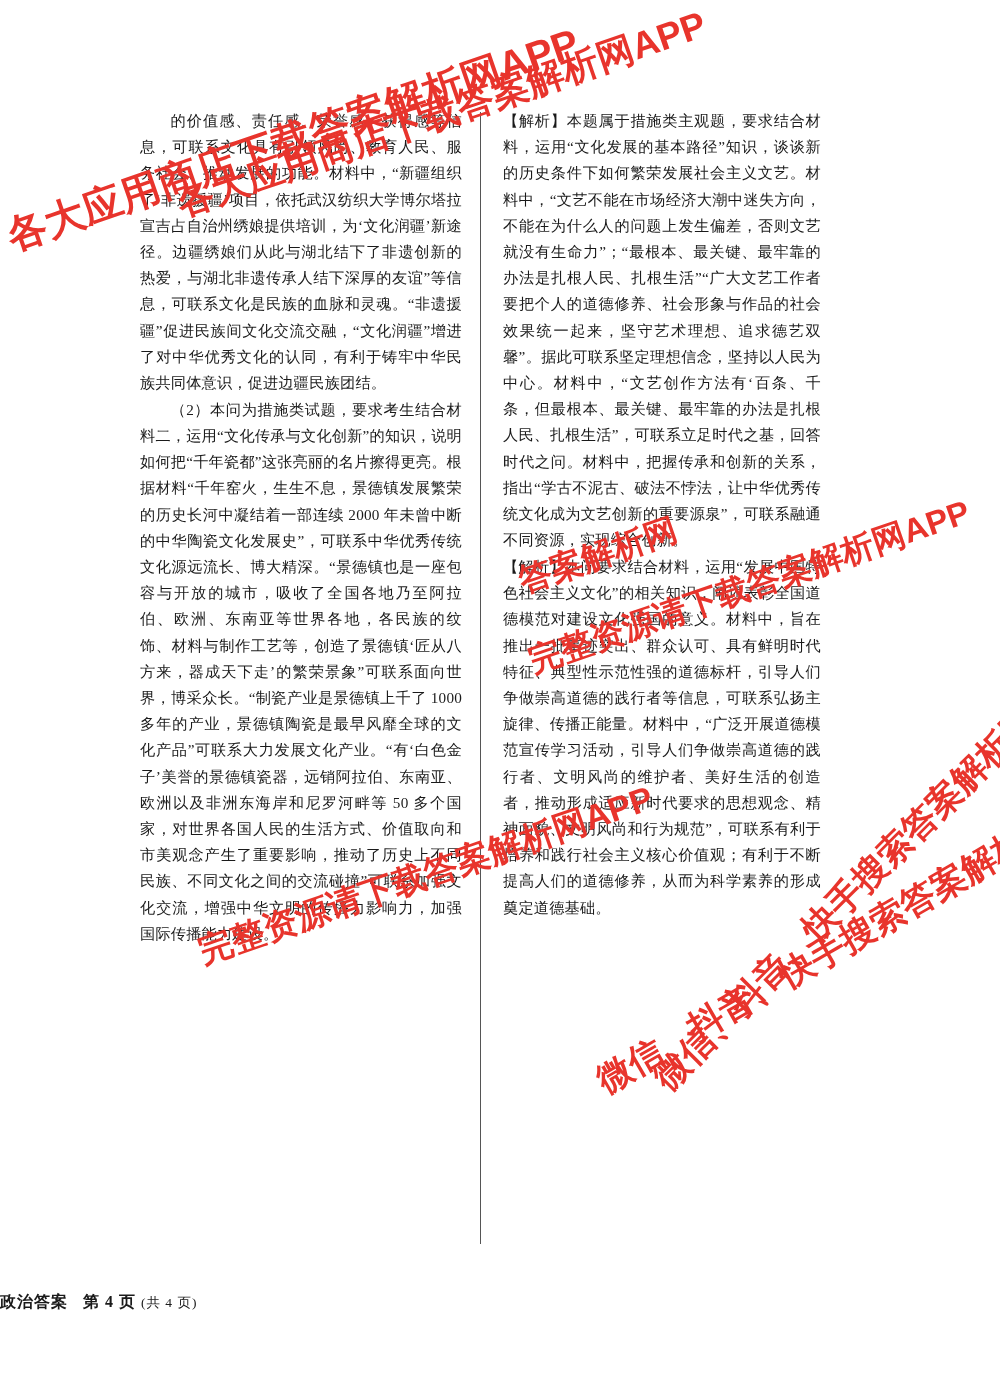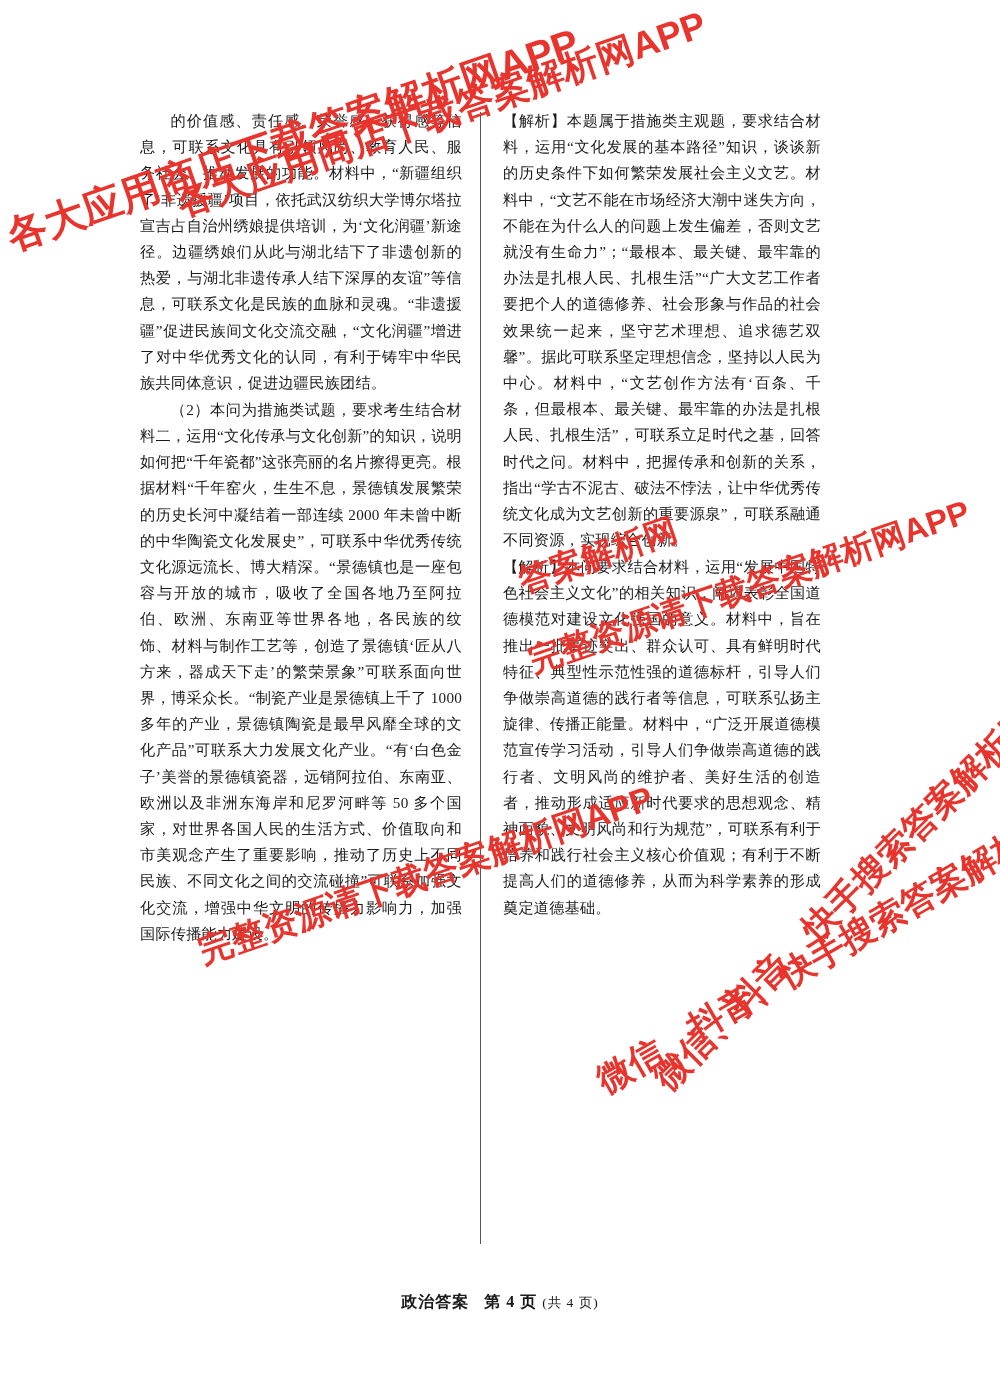--- a/index.html
+++ b/index.html
@@ -53,21 +53,20 @@
   }
   p.hang {
     padding-left: 1.9em;
     text-indent: -1.9em;
   }
   .footer {
     position: absolute;
     left: 0;
     top: 1292px;
     width: 1000px;
-    text-align: center;
     font-size: 16px;
     font-weight: bold;
     letter-spacing: 1px;
   }
   .footer .small {
     font-size: 13.5px;
     font-weight: normal;
   }
   
   .wm {

